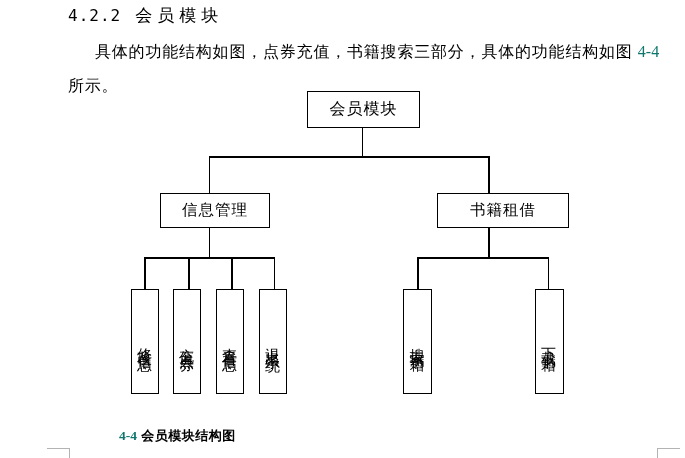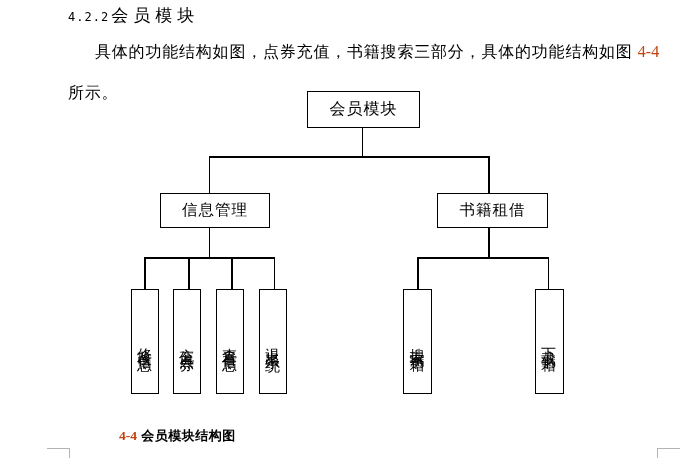--- a/index.html
+++ b/index.html
@@ -15,38 +15,38 @@
   }
   .heading {
     position: absolute;
     left: 68px; top: 4px;
     font-size: 17px;
     white-space: nowrap;
     color: #000;
   }
   .heading .num {
     font-family: "DejaVu Sans Mono", "Liberation Mono", monospace;
-    font-size: 12px;
+    font-size: 16px;
     letter-spacing: 1px;
-    margin-right: 2px;
+    margin-right: 14px;
   }
   .heading .ttl { letter-spacing: 5px; }
   .para-line {
     position: absolute;
     font-size: 16px;
     letter-spacing: 0.8px;
     white-space: nowrap;
     color: #000;
   }
   .para-line1 { left: 95px; top: 42px; }
-  .para-line2 { left: 68px; top: 83px; text-align: right; }
+  .para-line2 { left: 68px; top: 76px; text-align: right; }
   .ref {
     font-family: "Liberation Serif", "DejaVu Serif", serif;
     letter-spacing: 0px;
-    color: #c2410c;
+    color: #0f766e;
   }
   
   .node {
     position: absolute;
     border: 1.5px solid #000;
     background: #fff;
     display: flex;
     align-items: center;
     justify-content: center;
     font-size: 16px;
@@ -117,21 +117,21 @@
   <div class="cline" style="left:547.5px; top:257px; width:1.5px; height:32.5px;"></div>
 
   <div class="node" style="left:307px; top:91px; width:113px; height:37px;">
     <span>会员模块</span>
   </div>
 
   <div class="node" style="left:160px; top:193px; width:110px; height:35px; font-size:15.5px;">
     <span>信息管理</span>
   </div>
 
-  <div class="node" style="left:437px; top:193px; width:111px; height:35px; font-size:15.5px;">
+  <div class="node" style="left:437px; top:193px; width:132px; height:35px; font-size:15.5px;">
     <span>书籍租借</span>
   </div>
 
   <div class="leaf" style="left:131px; top:289px; width:28px; height:105px;">
     <span>修改信息</span>
   </div>
   <div class="leaf" style="left:173px; top:289px; width:28px; height:105px;">
     <span>充值点券</span>
   </div>
   <div class="leaf" style="left:216px; top:289px; width:28px; height:105px;">

